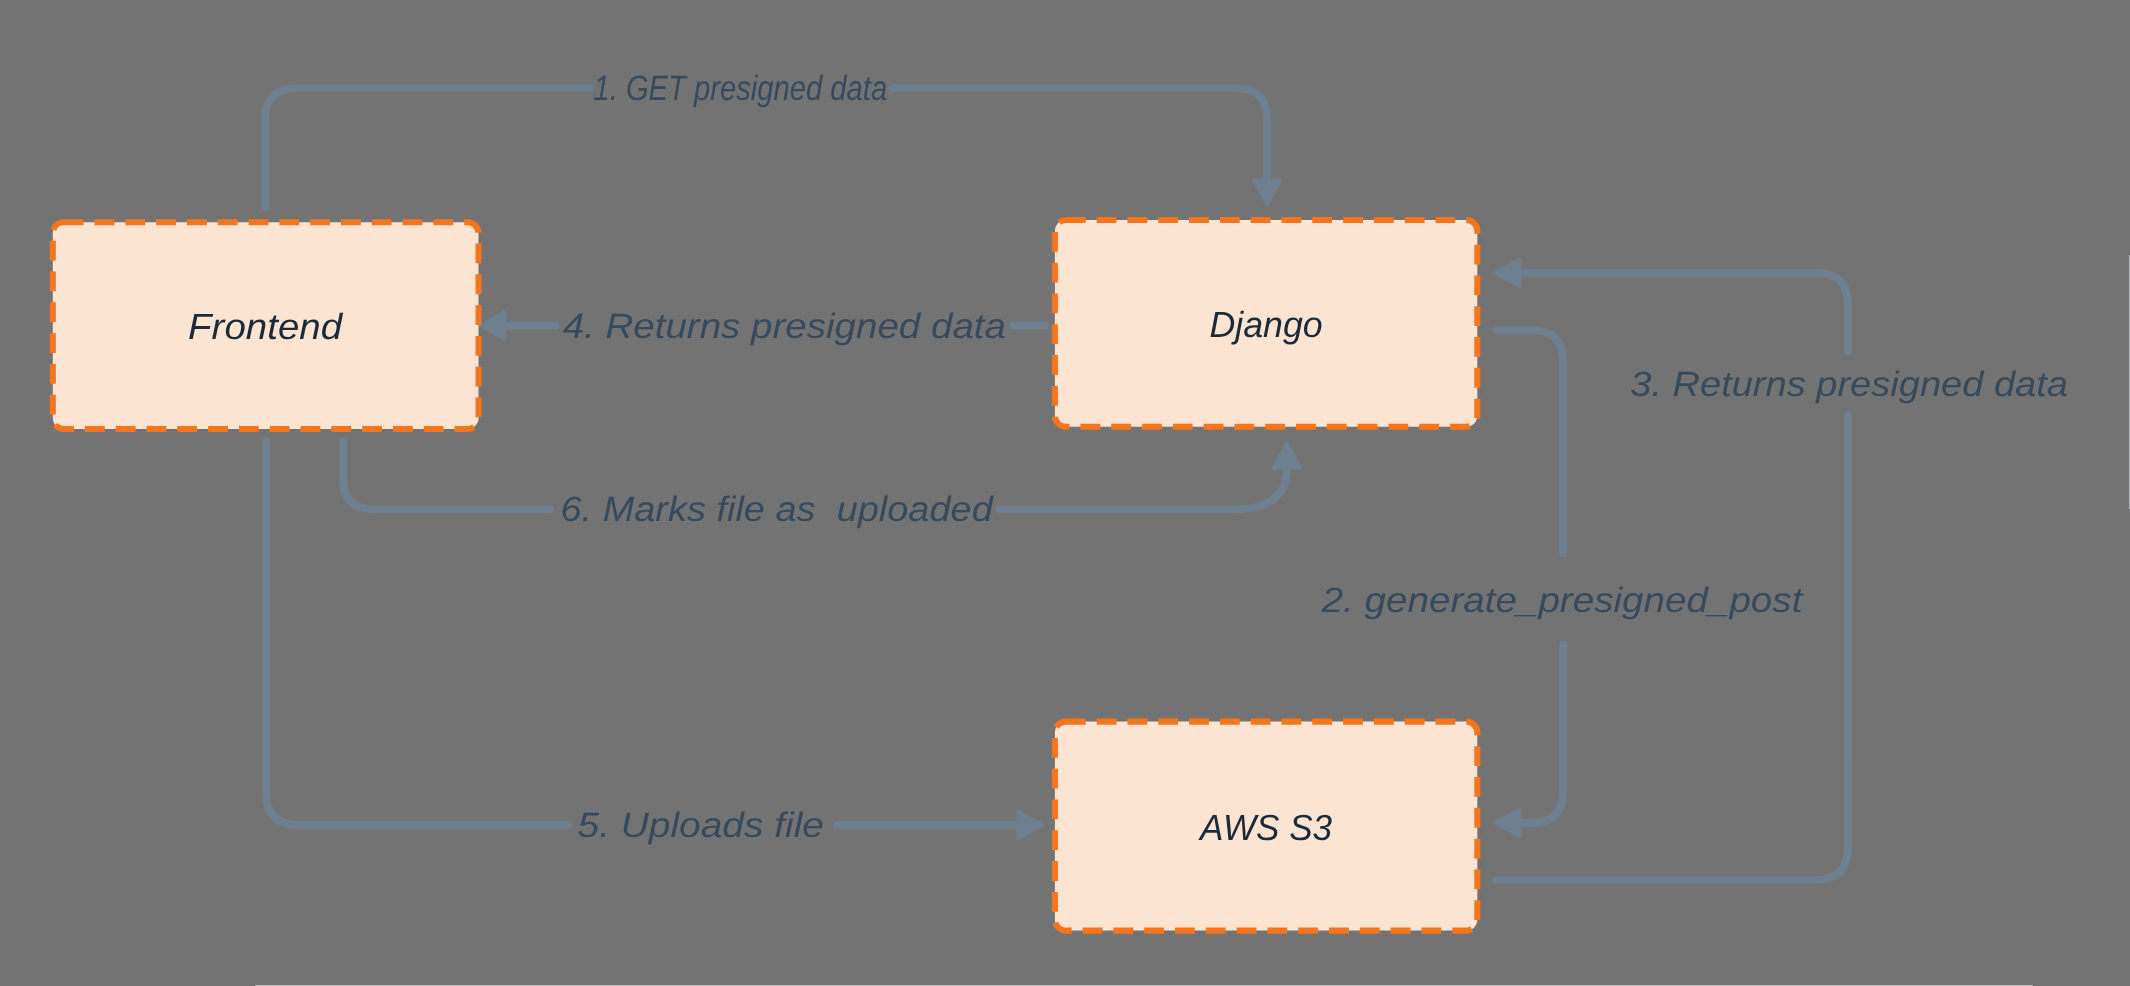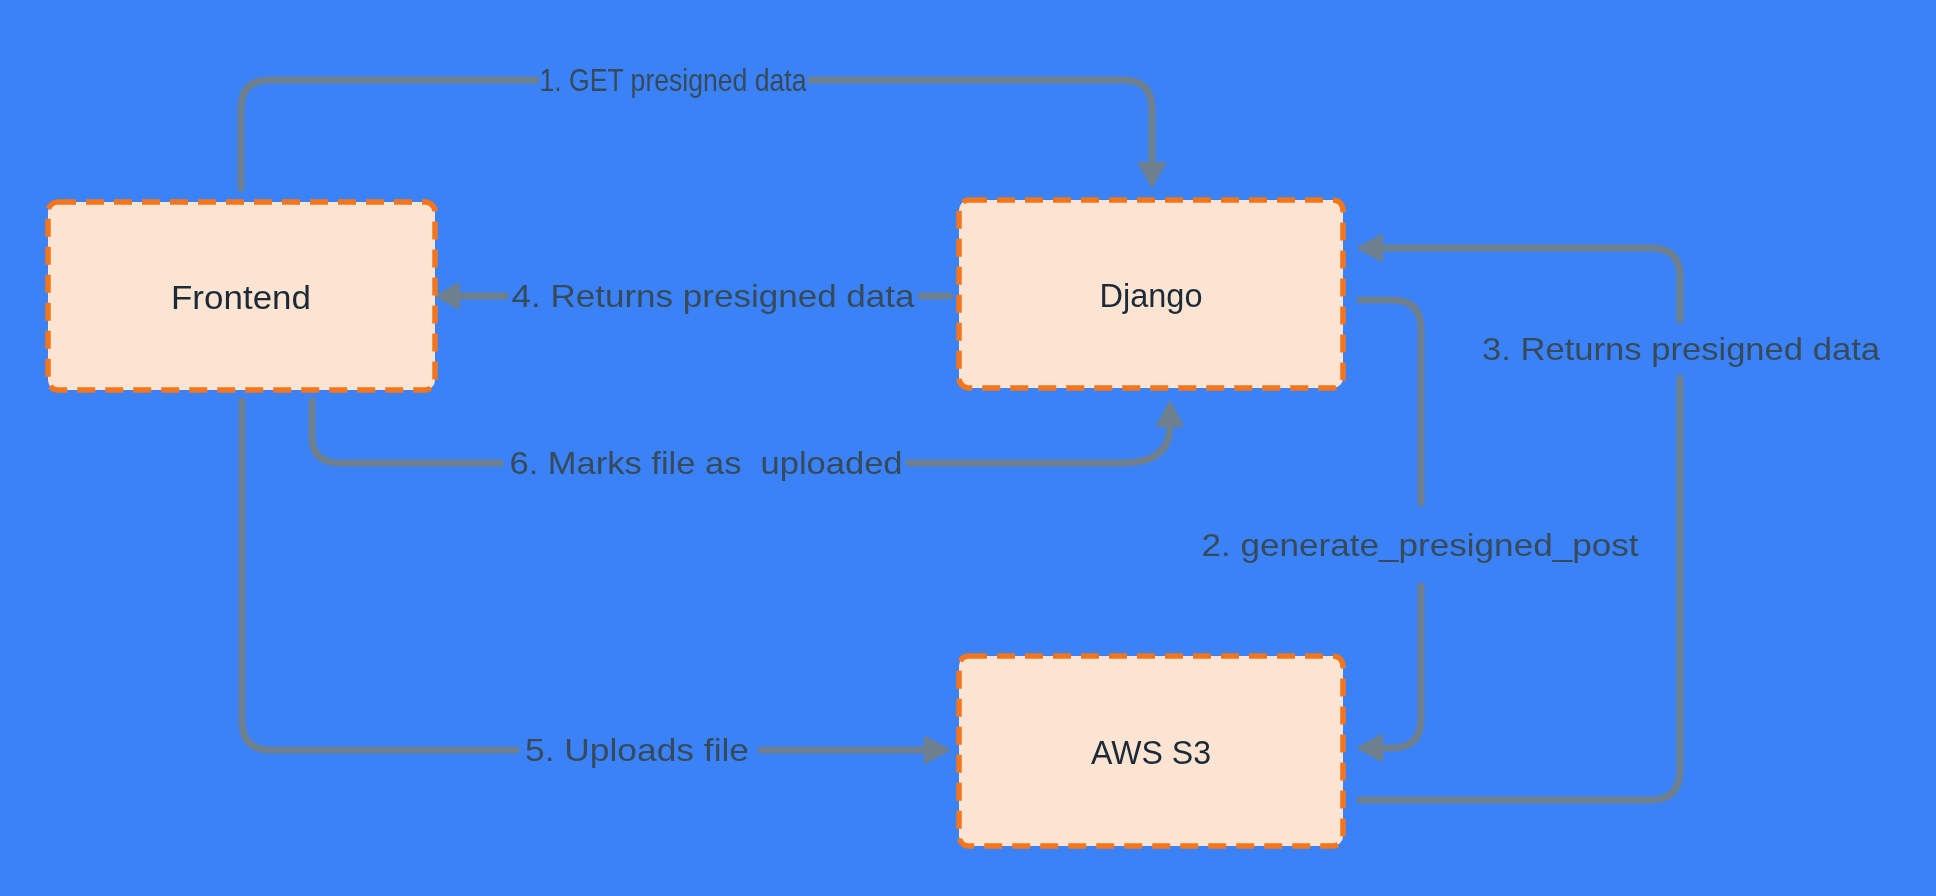--- a/index.html
+++ b/index.html
@@ -4,22 +4,23 @@
 <style>
   html, body {
     margin: 0;
     padding: 0;
     background: #edf1f4;
   }
   .diagram-wrap {
     width: 1936px;
     height: 896px;
     position: relative;
-    background: #3b82f6;
+    background: #737373;
     overflow: hidden;
+    font-style: italic;
   }
   svg {
     display: block;
     font-family: "Liberation Sans", "DejaVu Sans", sans-serif;
   }
   .node-box {
     fill: #fce4d2;
     stroke: #f5751c;
     stroke-width: 5.5;
     stroke-dasharray: 18 10;

